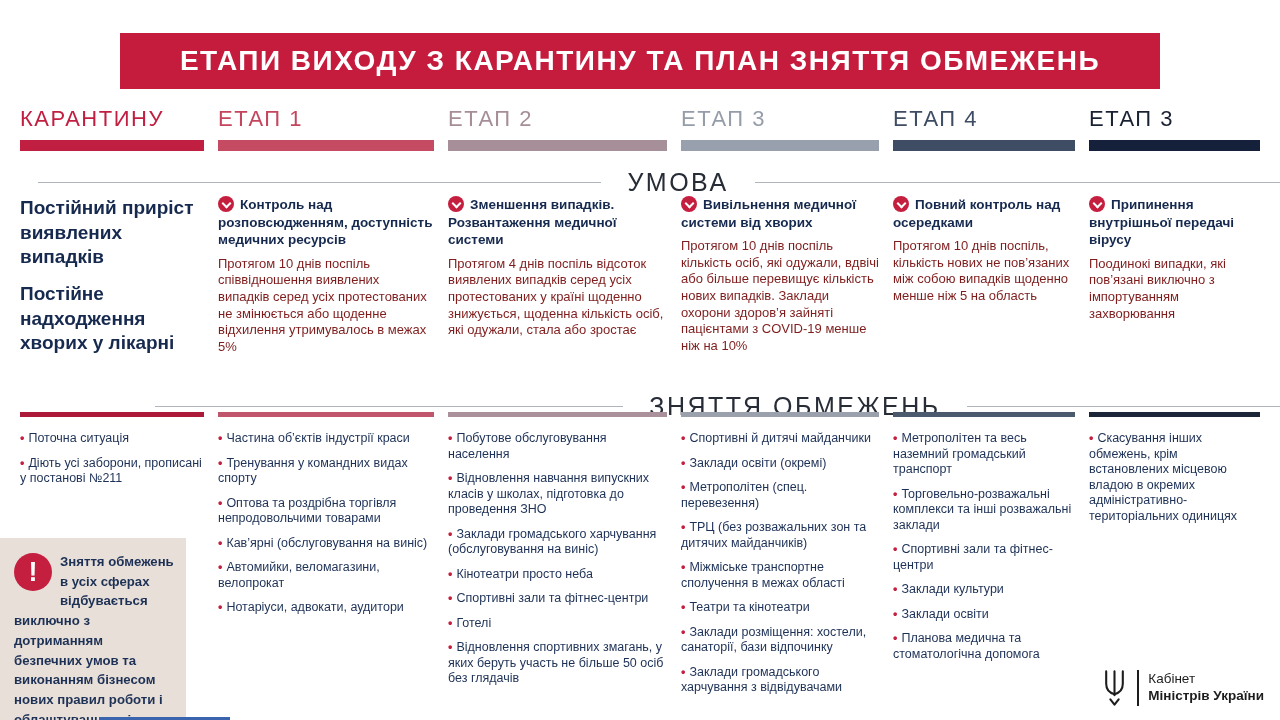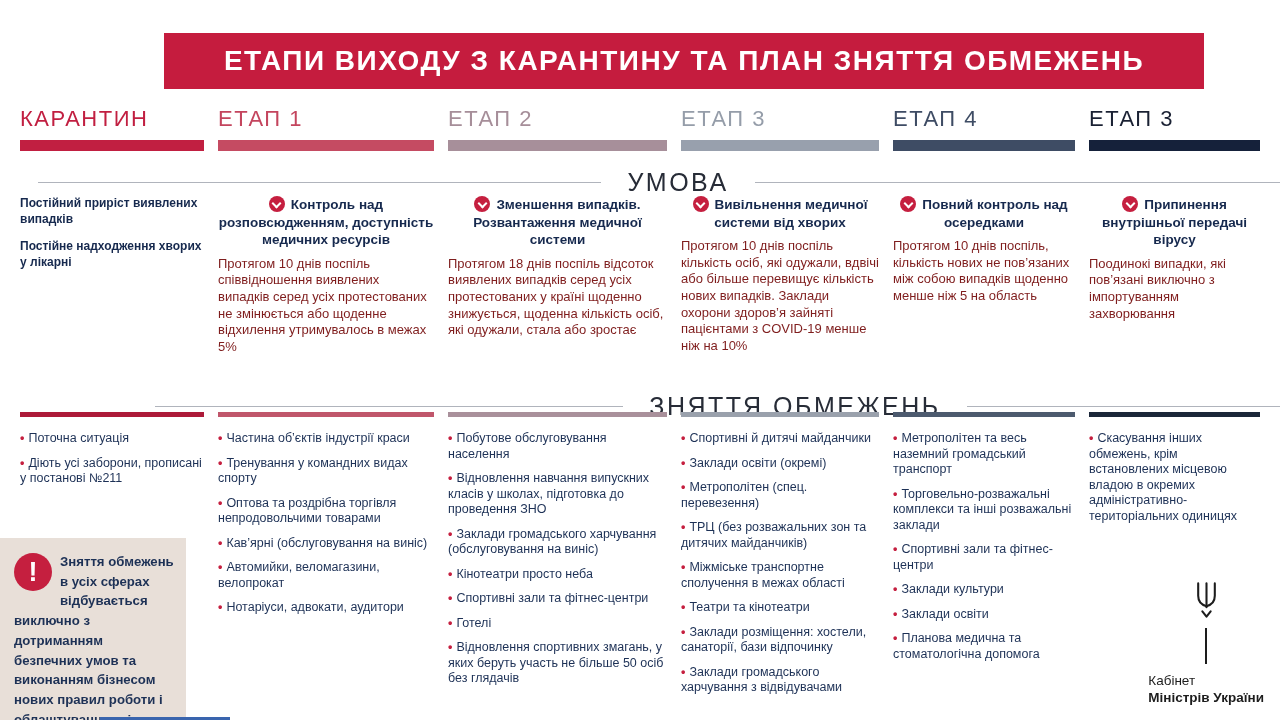--- a/index.html
+++ b/index.html
@@ -3,81 +3,81 @@
 <meta charset="utf-8">
 <style>
   html,body { margin:0; padding:0; }
   body { width:1280px; height:720px; overflow:hidden; background:#ffffff;
          font-family:"Liberation Sans","DejaVu Sans",sans-serif; }
   .canvas { position:relative; width:1280px; height:720px; background:#fff; }
 
   
   .banner { position:absolute; top:33px; left:120px; width:1040px; height:56px;
             background:#c51c3e; color:#ffffff; display:flex; align-items:center; justify-content:center;
-            font-size:28px; font-weight:bold; letter-spacing:1.5px; text-align:center;margin-left:44px; }
+            font-size:28px; font-weight:bold; letter-spacing:1.5px; text-align:center; }
 
   
   .cols { position:absolute; left:20px; width:1240px; display:grid;
           grid-template-columns:184px 216px 219px 198px 182px 171px; column-gap:14px; }
   #stage-headers { top:106px; }
   #conditions-row { top:196px; }
   #restrictions-row { top:412px; }
 
   .stage-label { font-size:22px; letter-spacing:1.5px; margin-bottom:8px; white-space:nowrap; }
   .stage-bar { height:11px; width:100%; }
 
   
   .section-divider { position:absolute; left:0; width:1280px; display:flex; align-items:center; }
   .section-divider .line { flex:1; height:1px; background:#b0b4bc; }
   .section-divider .section-label { margin:0 26px; font-size:25px; letter-spacing:2.5px;
                                     color:#272c37; white-space:nowrap; }
   #cond-divider { top:168px; padding:0 38px; }
   #lift-divider { top:392px; padding:0 155px; }
 
   
-  .cond-para { font-size:12px; font-weight:bold; color:#16294e; line-height:1.3; margin:0 0 12px 0; }
-  .cond-title { font-size:13.5px; font-weight:bold; color:#16294e; line-height:1.3; margin:0 0 7px 0;text-align:center; }
+  .cond-para { font-size:19px; font-weight:bold; color:#16294e; line-height:1.3; margin:0 0 12px 0; }
+  .cond-title { font-size:13.5px; font-weight:bold; color:#16294e; line-height:1.3; margin:0 0 7px 0; }
   .cond-desc { font-size:13px; color:#7f1d1d; line-height:1.28; margin:0; }
   .cond-icon { display:inline-block; width:16px; height:16px; border-radius:50%;
                background:#c51f3f; position:relative; vertical-align:-3px; margin-right:6px; }
   .cond-icon::after { content:""; position:absolute; left:4.5px; top:3.5px; width:5px; height:5px;
                       border-right:2px solid #fff; border-bottom:2px solid #fff; transform:rotate(45deg); }
 
   
   .restr-bar { height:5px; width:100%; margin-bottom:14px; }
   .restr-item { font-size:12.5px; color:#1d3156; line-height:1.24; margin:0 0 9px 0; }
   .restr-item .bullet { color:#c51f3f; font-weight:bold; margin-right:4px; }
 
   
   .note-box { position:absolute; left:0; top:538px; width:186px; height:182px;
               background:#e8dfd8; padding:14px 12px 10px 14px; box-sizing:border-box; }
   .note-icon { float:left; width:38px; height:38px; border-radius:50%; background:#c51f3f;
                color:#fff; font-size:27px; font-weight:bold; text-align:center; line-height:38px;
                margin:1px 8px 4px 0; }
   .note-text { font-size:13.2px; font-weight:bold; color:#1d3156; line-height:1.42; }
 
   
-  .footer-logo { position:absolute; right:16px; bottom:13px; display:flex; align-items:center; gap:9px;flex-direction:column; }
+  .footer-logo { position:absolute; right:16px; bottom:13px; display:flex; align-items:center; gap:9px; }
   .logo-sep { width:2px; height:36px; background:#1d1d1d; }
   .logo-text { display:flex; flex-direction:column; color:#1d1d1d; }
   .logo-line1 { font-size:13.5px; line-height:1.25; }
   .logo-line2 { font-size:13.5px; font-weight:bold; line-height:1.25; }
 
   .blue-strip { position:absolute; left:100px; bottom:0; width:130px; height:3px; background:#3a65ae; }
 </style>
 </head>
 <body>
 
 <div class="canvas">
 
   <div class="banner">ЕТАПИ ВИХОДУ З КАРАНТИНУ ТА ПЛАН ЗНЯТТЯ ОБМЕЖЕНЬ</div>
 
   <div class="cols" id="stage-headers">
       <div class="stage-header">
-        <div class="stage-label" style="color: rgb(193, 31, 65);">КАРАНТИН</div>
+        <div class="stage-label" style="color: rgb(193, 31, 65);">КАРАНТИНУ</div>
         <div class="stage-bar" style="background: rgb(193, 31, 65);"></div>
       </div>
       <div class="stage-header">
         <div class="stage-label" style="color: rgb(196, 69, 94);">ЕТАП 1</div>
         <div class="stage-bar" style="background: rgb(197, 75, 98);"></div>
       </div>
       <div class="stage-header">
         <div class="stage-label" style="color: rgb(166, 142, 153);">ЕТАП 2</div>
         <div class="stage-bar" style="background: rgb(167, 143, 154);"></div>
       </div>
@@ -105,21 +105,21 @@
       <div class="cond-cell">
         <p class="cond-para">Постійний приріст виявлених випадків</p>
         <p class="cond-para">Постійне надходження хворих у лікарні</p>
       </div>
       <div class="cond-cell">
         <p class="cond-title"><span class="cond-icon"></span>Контроль над розповсюдженням, доступність медичних ресурсів</p>
         <p class="cond-desc">Протягом 10 днів поспіль співвідношення виявлених випадків серед усіх протестованих не змінюється або щоденне відхилення утримувалось в межах 5%</p>
       </div>
       <div class="cond-cell">
         <p class="cond-title"><span class="cond-icon"></span>Зменшення випадків. Розвантаження медичної системи</p>
-        <p class="cond-desc">Протягом 18 днів поспіль відсоток виявлених випадків серед усіх протестованих у країні щоденно знижується, щоденна кількість осіб, які одужали, стала або зростає</p>
+        <p class="cond-desc">Протягом 4 днів поспіль відсоток виявлених випадків серед усіх протестованих у країні щоденно знижується, щоденна кількість осіб, які одужали, стала або зростає</p>
       </div>
       <div class="cond-cell">
         <p class="cond-title"><span class="cond-icon"></span>Вивільнення медичної системи від хворих</p>
         <p class="cond-desc">Протягом 10 днів поспіль кількість осіб, які одужали, вдвічі або більше перевищує кількість нових випадків. Заклади охорони здоров’я зайняті пацієнтами з COVID-19 менше ніж на 10%</p>
       </div>
       <div class="cond-cell">
         <p class="cond-title"><span class="cond-icon"></span>Повний контроль над осередками</p>
         <p class="cond-desc">Протягом 10 днів поспіль, кількість нових не пов’язаних між собою випадків щоденно менше ніж 5 на область</p>
       </div>
       <div class="cond-cell">

